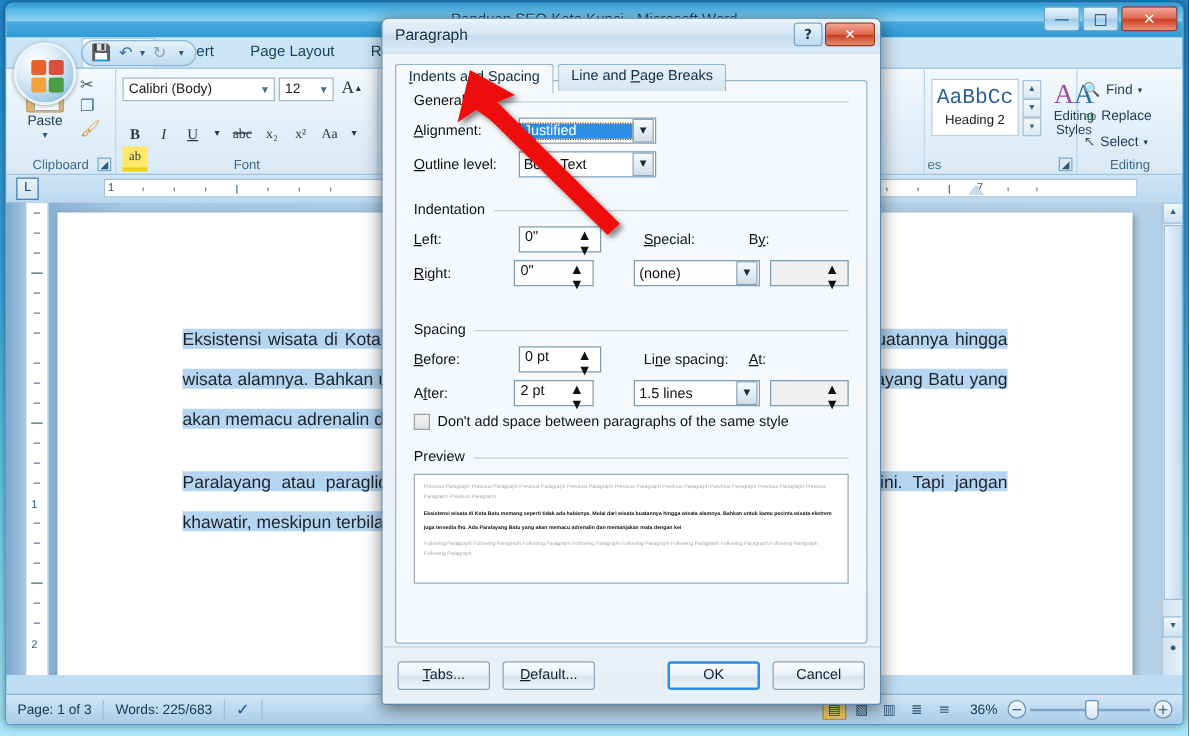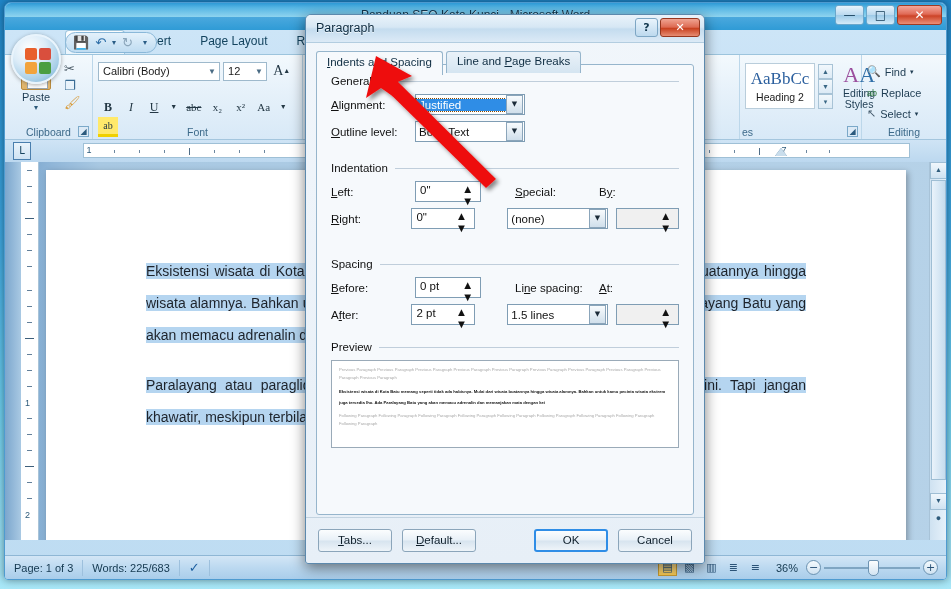--- a/index.html
+++ b/index.html
@@ -142,21 +142,21 @@
     min-width: 20px; height: 20px; padding: 0 3px;
     font-size: 12px; color: #243845; vertical-align: middle;
     font-family: "Liberation Serif", serif;
   }
 
   .style-box {
     display: inline-block; width: 70px; height: 46px;
     background: #fff; border: 1px solid #b9cddb;
     text-align: center; vertical-align: middle;
   }
-  .style-box .samp { font-family: Liberation Serif, serif; font-size: 17px; color: #2b5f9e; margin-top: 5px; }
+  .style-box .samp { font-family: Liberation Mono, monospace; font-size: 17px; color: #2b5f9e; margin-top: 5px; }
   .style-box .nm { font-size: 10.5px; color: #1b1b1b; margin-top: 2px; }
   .style-scroll { display: inline-block; width: 15px; vertical-align: middle; }
   .style-scroll div {
     width: 15px; height: 15px;
     background: linear-gradient(to bottom,#f2f8fc,#dceaf5);
     border: 1px solid #a8c3d6; font-size: 7px; text-align: center; line-height: 13px; color: #39marker;
     color: #3a6785;
   }
   .edit-item { display: flex; align-items: center; gap: 4px; height: 21px; font-size: 11px; color: #1e3c52; }
 
@@ -729,20 +729,24 @@
           </span>
           <span style="width:8px"></span>
           <span class="spin disabled">
             <span class="val"></span>
             <span class="arrows">
               <span>▲</span>
               <span>▼</span>
             </span>
           </span>
         </div>
+        <div class="cbrow">
+          <span class="cbox"></span>
+          <span>Don't add space between paragraphs of the same style</span>
+        </div>
       </div>
 
       <div class="sect" style="margin-top:16px">
         <div class="sect-head">
           <span class="lbl">Preview</span>
           <span class="rule"></span>
         </div>
       </div>
       <div id="preview-box">
         <div class="pv-line">Previous Paragraph Previous Paragraph Previous Paragraph Previous Paragraph Previous Paragraph Previous Paragraph Previous Paragraph Previous Paragraph Previous Paragraph Previous Paragraph</div>

